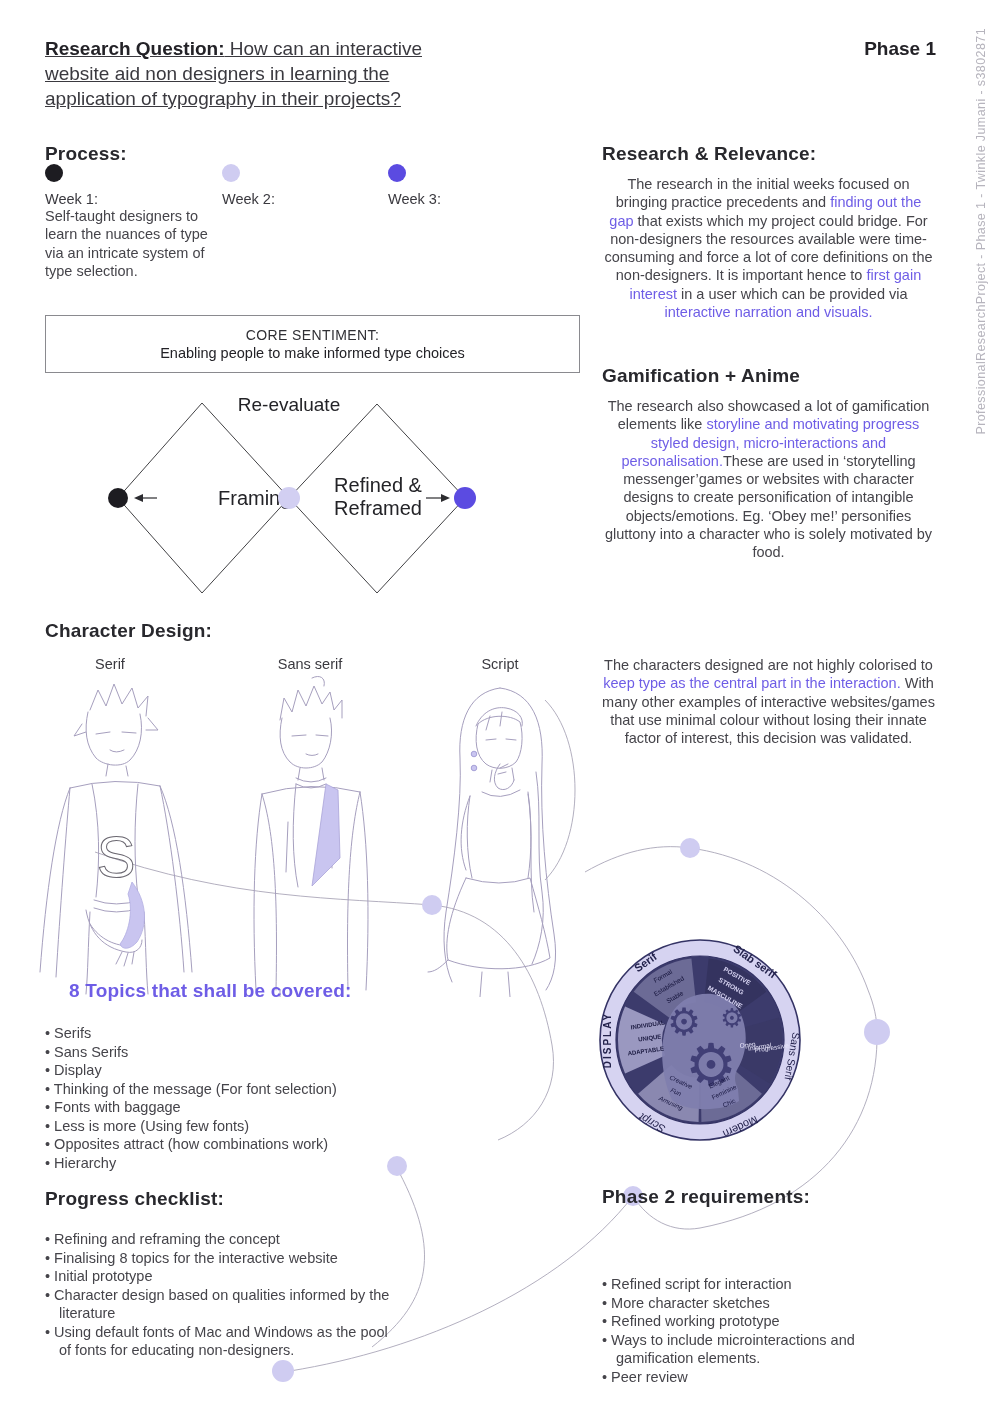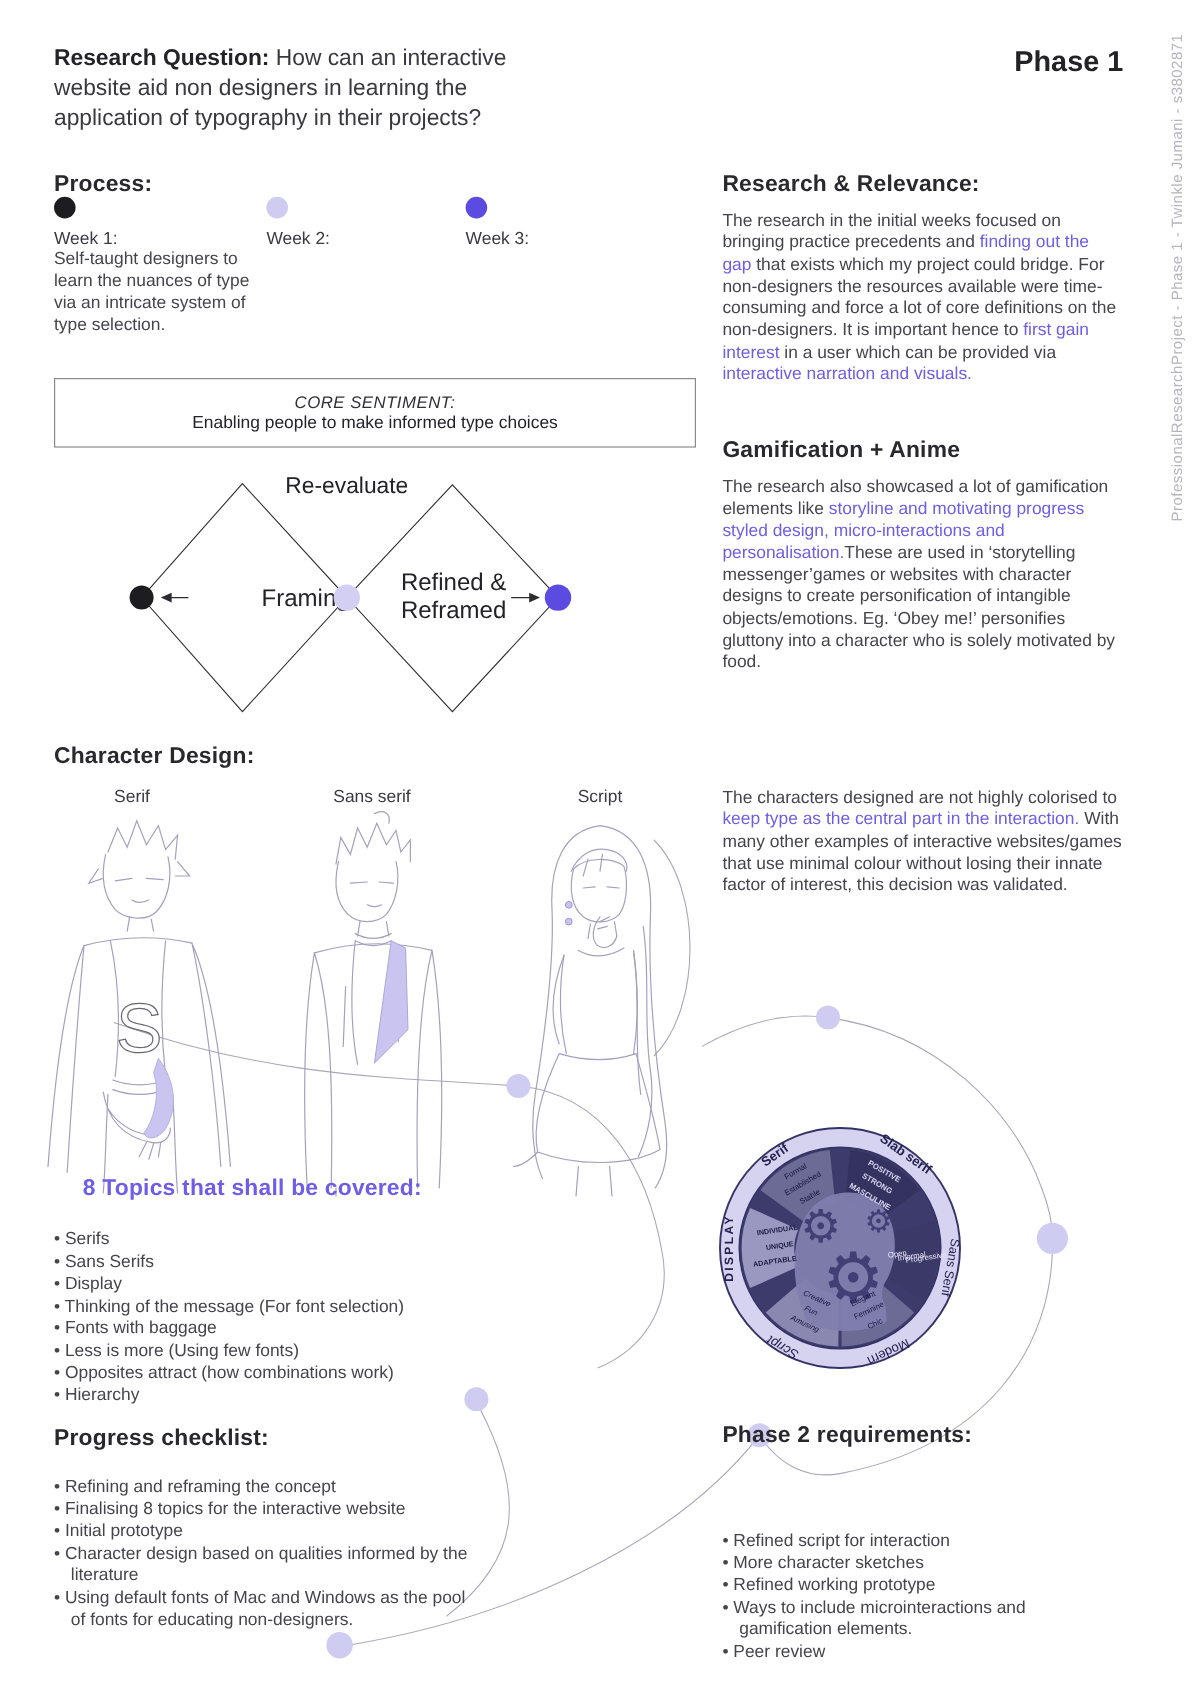--- a/index.html
+++ b/index.html
@@ -1,30 +1,30 @@
 <!DOCTYPE html>
 <html><head>
 <meta charset="utf-8">
 <style>
   html,body{margin:0;padding:0;background:#ffffff;}
   body{width:1000px;height:1414px;position:relative;overflow:hidden;
        font-family:"Liberation Sans",sans-serif;color:#414045;}
   .abs{position:absolute;}
   .h2{font-size:19px;font-weight:bold;color:#28282d;letter-spacing:.2px;}
-  .body-text{font-size:14.5px;line-height:1.26;color:#45444a;}
+  .body-text{font-size:14.5px;line-height:1.26;color:#45444a;text-align:center;}
   .accent{color:#6e5de6;}
   .bold-dark{font-weight:bold;color:#232227;}
   ul.blist{list-style:none;margin:11px 0 0 0;padding:0;}
   ul.blist li{font-size:14.5px;line-height:1.28;color:#45444a;
               padding-left:14px;text-indent:-14px;margin:0;}
   ul.blist li::before{content:"\2022  ";}
   .dot{border-radius:50%;}
   #core-box{border:1px solid #8a8a8f;width:533px;height:56px;
             display:flex;flex-direction:column;align-items:center;justify-content:center;}
-  #core-box .cs-label{font-style:italic;font-size:14px;color:#2f2f34;letter-spacing:.4px;}
+  #core-box .cs-label{font-size:14px;color:#2f2f34;letter-spacing:.4px;}
   #core-box .cs-text{font-weight:normal;font-size:14.5px;color:#232227;margin-top:2px;}
   #vertical-credit{writing-mode:vertical-rl;transform:rotate(180deg);
                    font-size:12.5px;color:#b6b4bd;letter-spacing:.4px;}
   svg text{font-family:"Liberation Sans",sans-serif;}
   .wk{width:200px;}
   .wk .wk-label{font-size:14.5px;color:#3a393f;margin-top:9px;}
   .wk .wk-text{font-size:14.5px;line-height:1.26;color:#45444a;}
 </style>
 </head>
 <body>
@@ -41,24 +41,24 @@
   <g fill="#cfccf1">
     <circle cx="432" cy="905" r="10"></circle>
     <circle cx="690" cy="848" r="10"></circle>
     <circle cx="877" cy="1032" r="13"></circle>
     <circle cx="633" cy="1196" r="10"></circle>
     <circle cx="283" cy="1371" r="11"></circle>
     <circle cx="397" cy="1166" r="10"></circle>
   </g>
 </svg>
 
-<div class="abs" style="left:45px;top:36px;width:432px;font-size:19px;line-height:25px;color:#3a393f;">
+<div class="abs" style="left:45px;top:36px;width:432px;font-size:19px;line-height:25px;color:#3a393f;text-decoration:underline;">
   <span class="bold-dark">Research Question:</span><span> How can an interactive website aid non designers in learning the application of typography in their projects?</span>
 </div>
-<div class="abs bold-dark" style="right:64px;top:38px;font-size:24px;">Phase 1</div>
+<div class="abs bold-dark" style="right:64px;top:38px;font-size:19px;">Phase 1</div>
 <div id="vertical-credit" class="abs" style="top:28px;right:12px;">ProfessionalResearchProject - Phase 1 - Twinkle Jumani - s3802871</div>
 
 <div class="abs h2" style="left:45px;top:143px;">Process:</div>
 <div class="abs wk" style="left:45px;top:164px;width:165px;">
   <div class="dot" style="width:18px;height:18px;background:#1d1c21;"></div>
   <div class="wk-label">Week 1:</div>
   <div class="wk-text"><span>Self-taught designers to learn the nuances of type via an intricate system of type selection.</span></div>
 </div>
 <div class="abs wk" style="left:222px;top:164px;width:156px;">
   <div class="dot" style="width:18px;height:18px;background:#cfccf1;"></div>

